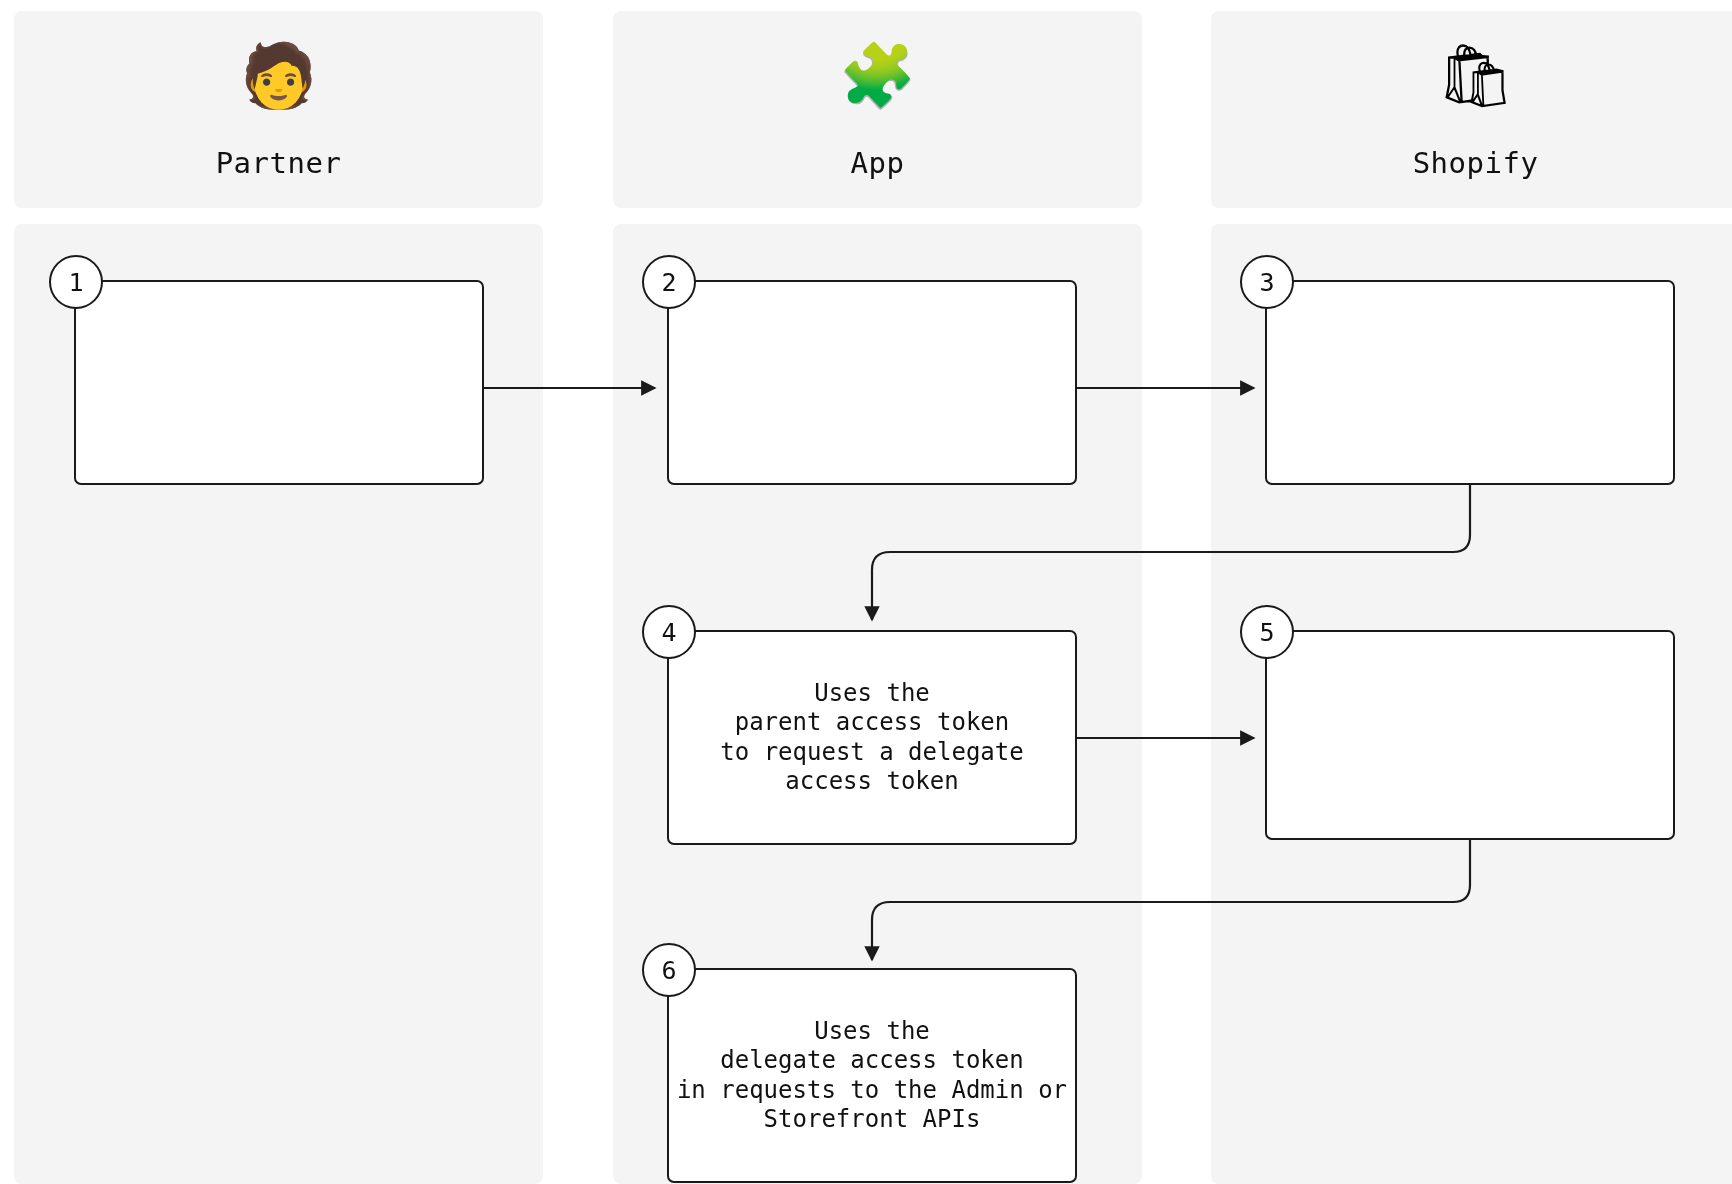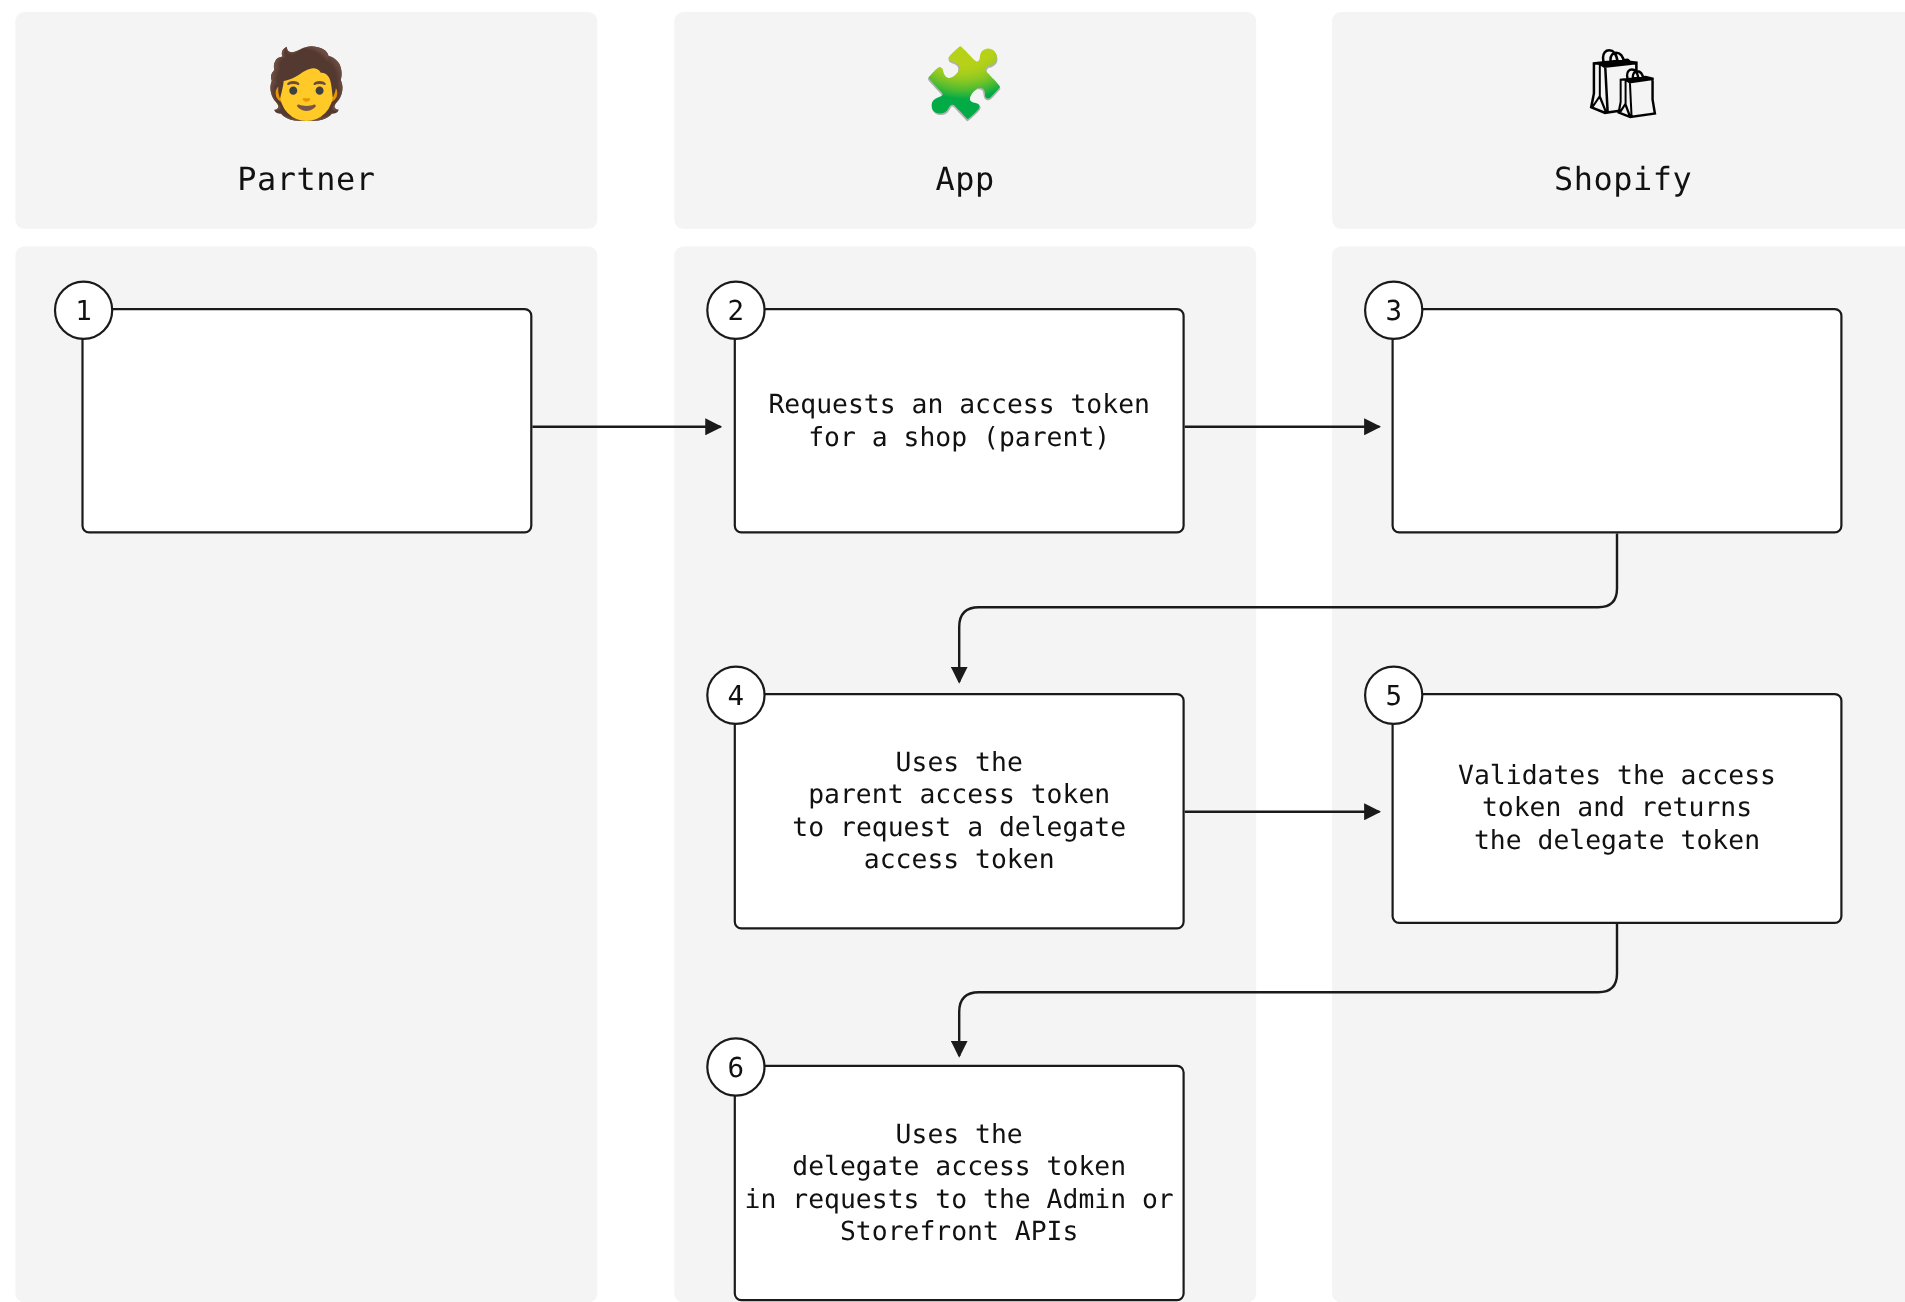--- a/index.html
+++ b/index.html
@@ -141,41 +141,36 @@
 
     <path d="M 1470 840 L 1470 885 Q 1470 902 1453 902 L 890 902 Q 872 902 872 920 L 872 960" fill="none" stroke="#1a1a1a" stroke-width="2.2" marker-end="url(#arrow)"></path>
   </svg>
 
   <div class="node" style="left:74px; top:280px; width:410px; height:205px;">
     <div class="badge">1</div>
   </div>
 
   <div class="node" style="left:667px; top:280px; width:410px; height:205px;">
     <div class="badge">2</div>
-    <div class="node-text">Requests an access token
-for a shop (parent)</div>
   </div>
 
   <div class="node" style="left:1265px; top:280px; width:410px; height:205px;">
     <div class="badge">3</div>
   </div>
 
   <div class="node" style="left:667px; top:630px; width:410px; height:215px;">
     <div class="badge">4</div>
     <div class="node-text">Uses the
 parent access token
 to request a delegate
 access token</div>
   </div>
 
   <div class="node" style="left:1265px; top:630px; width:410px; height:210px;">
     <div class="badge">5</div>
-    <div class="node-text">Validates the access
-token and returns
-the delegate token</div>
   </div>
 
   <div class="node" style="left:667px; top:968px; width:410px; height:215px;">
     <div class="badge">6</div>
     <div class="node-text">Uses the
 delegate access token
 in requests to the Admin or
 Storefront APIs</div>
   </div>
 

